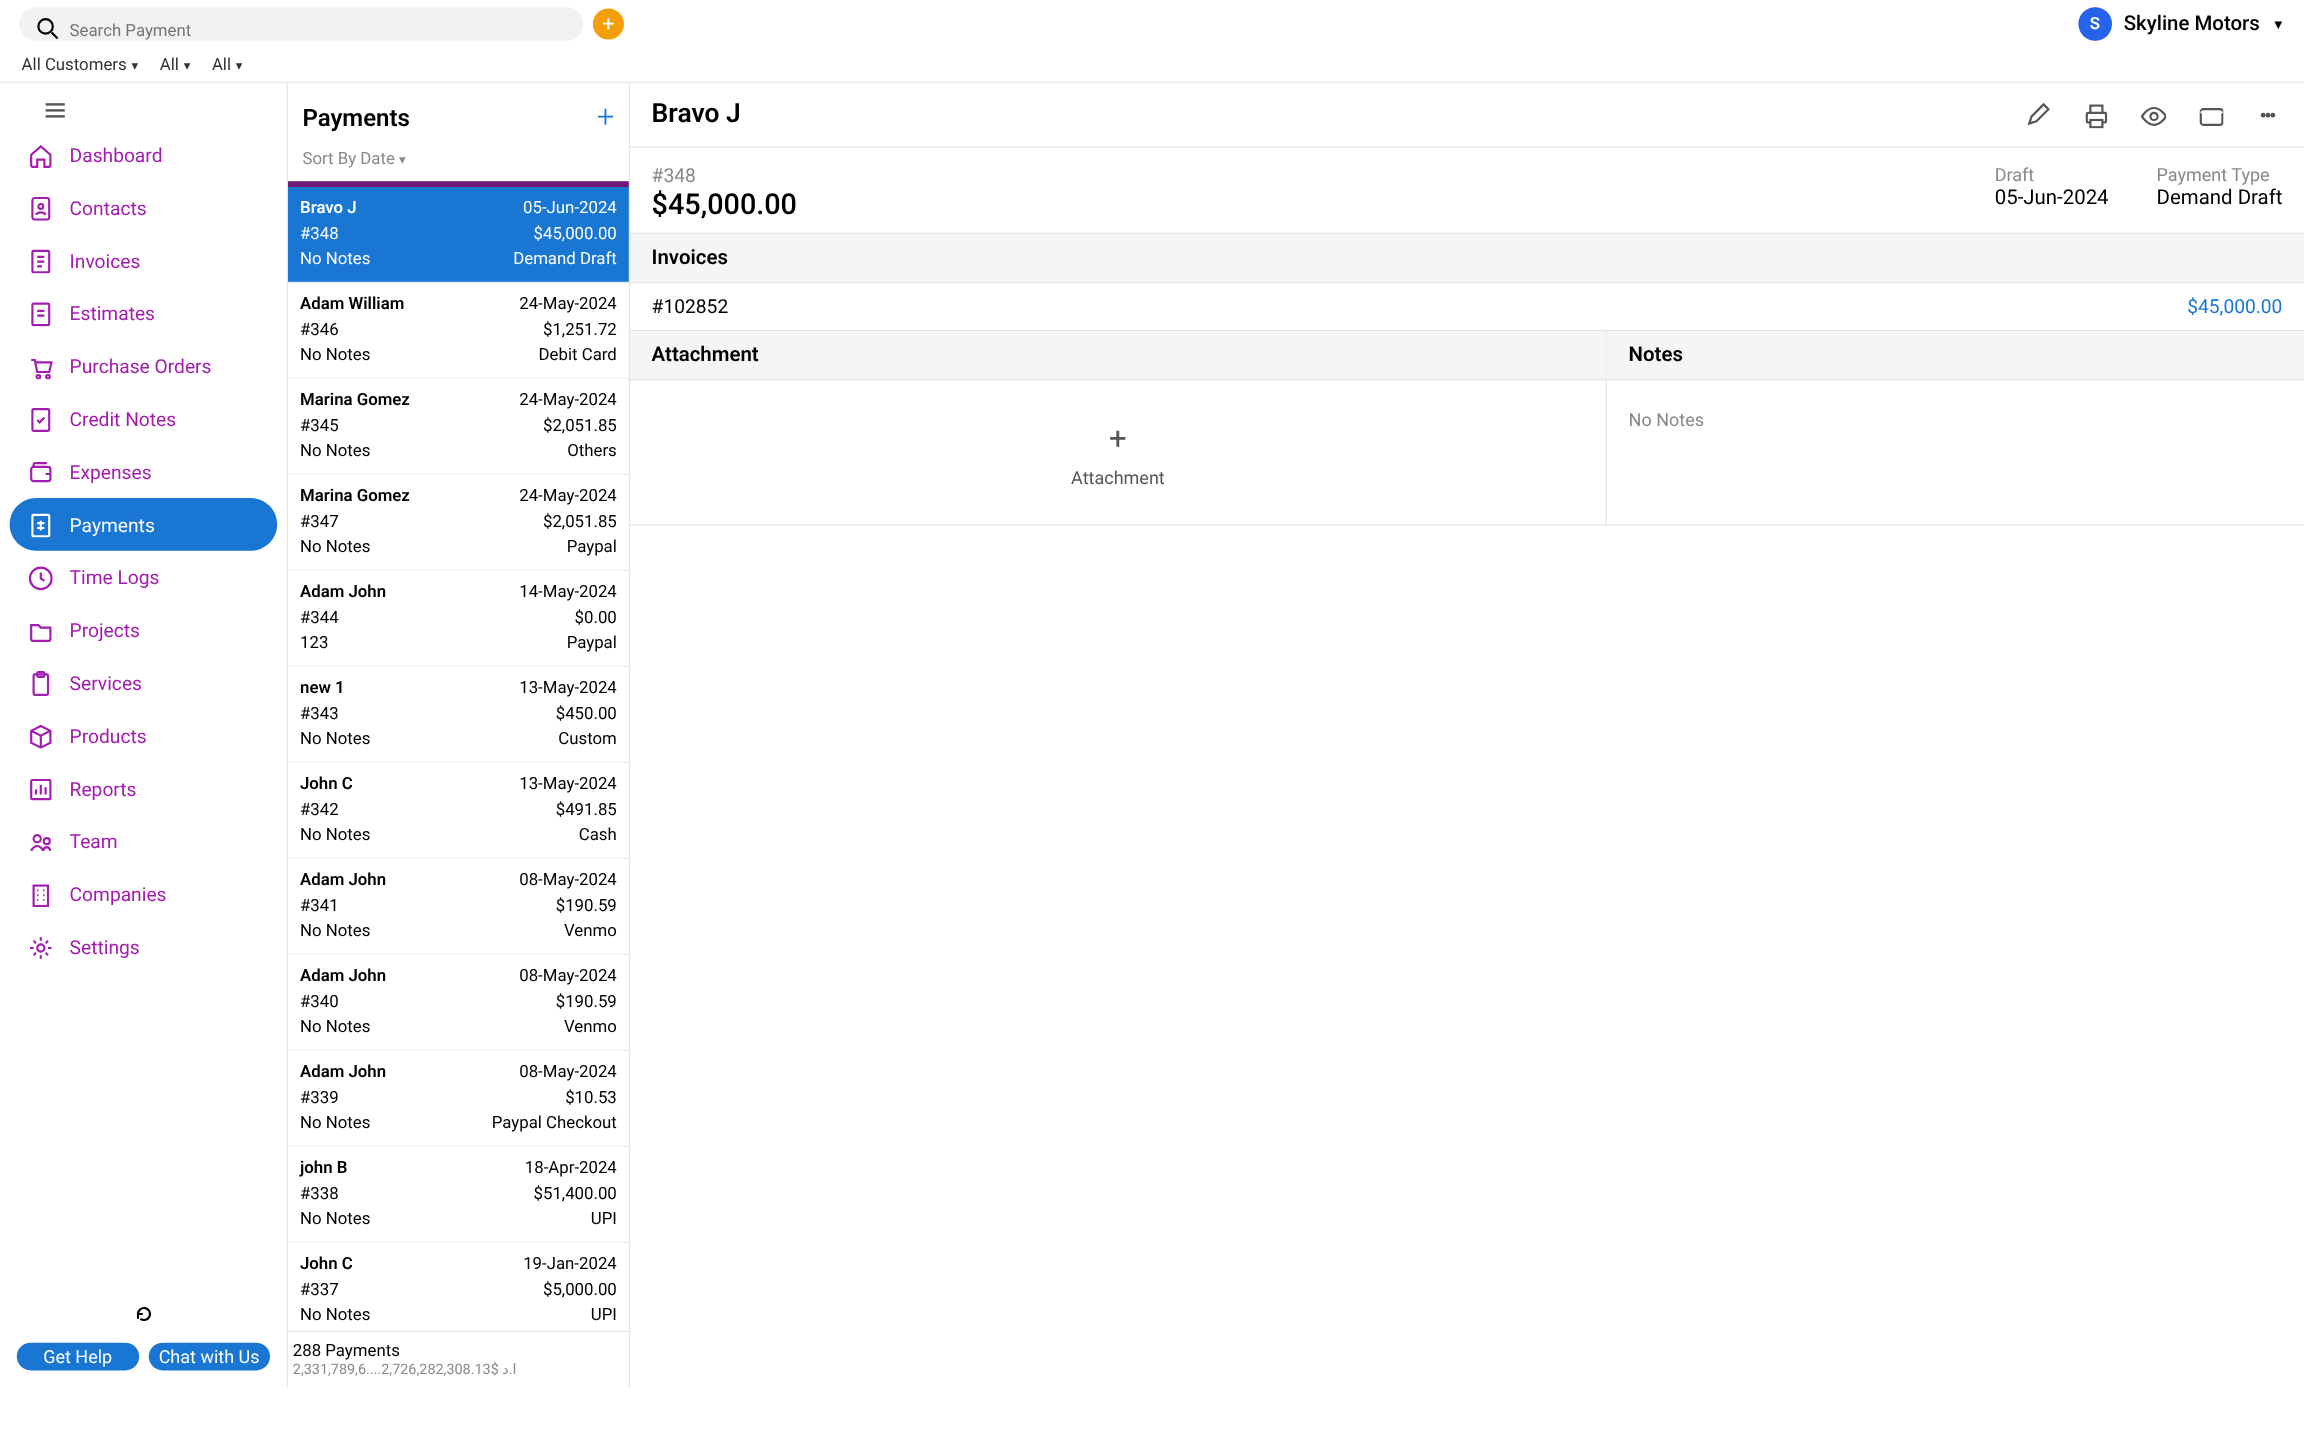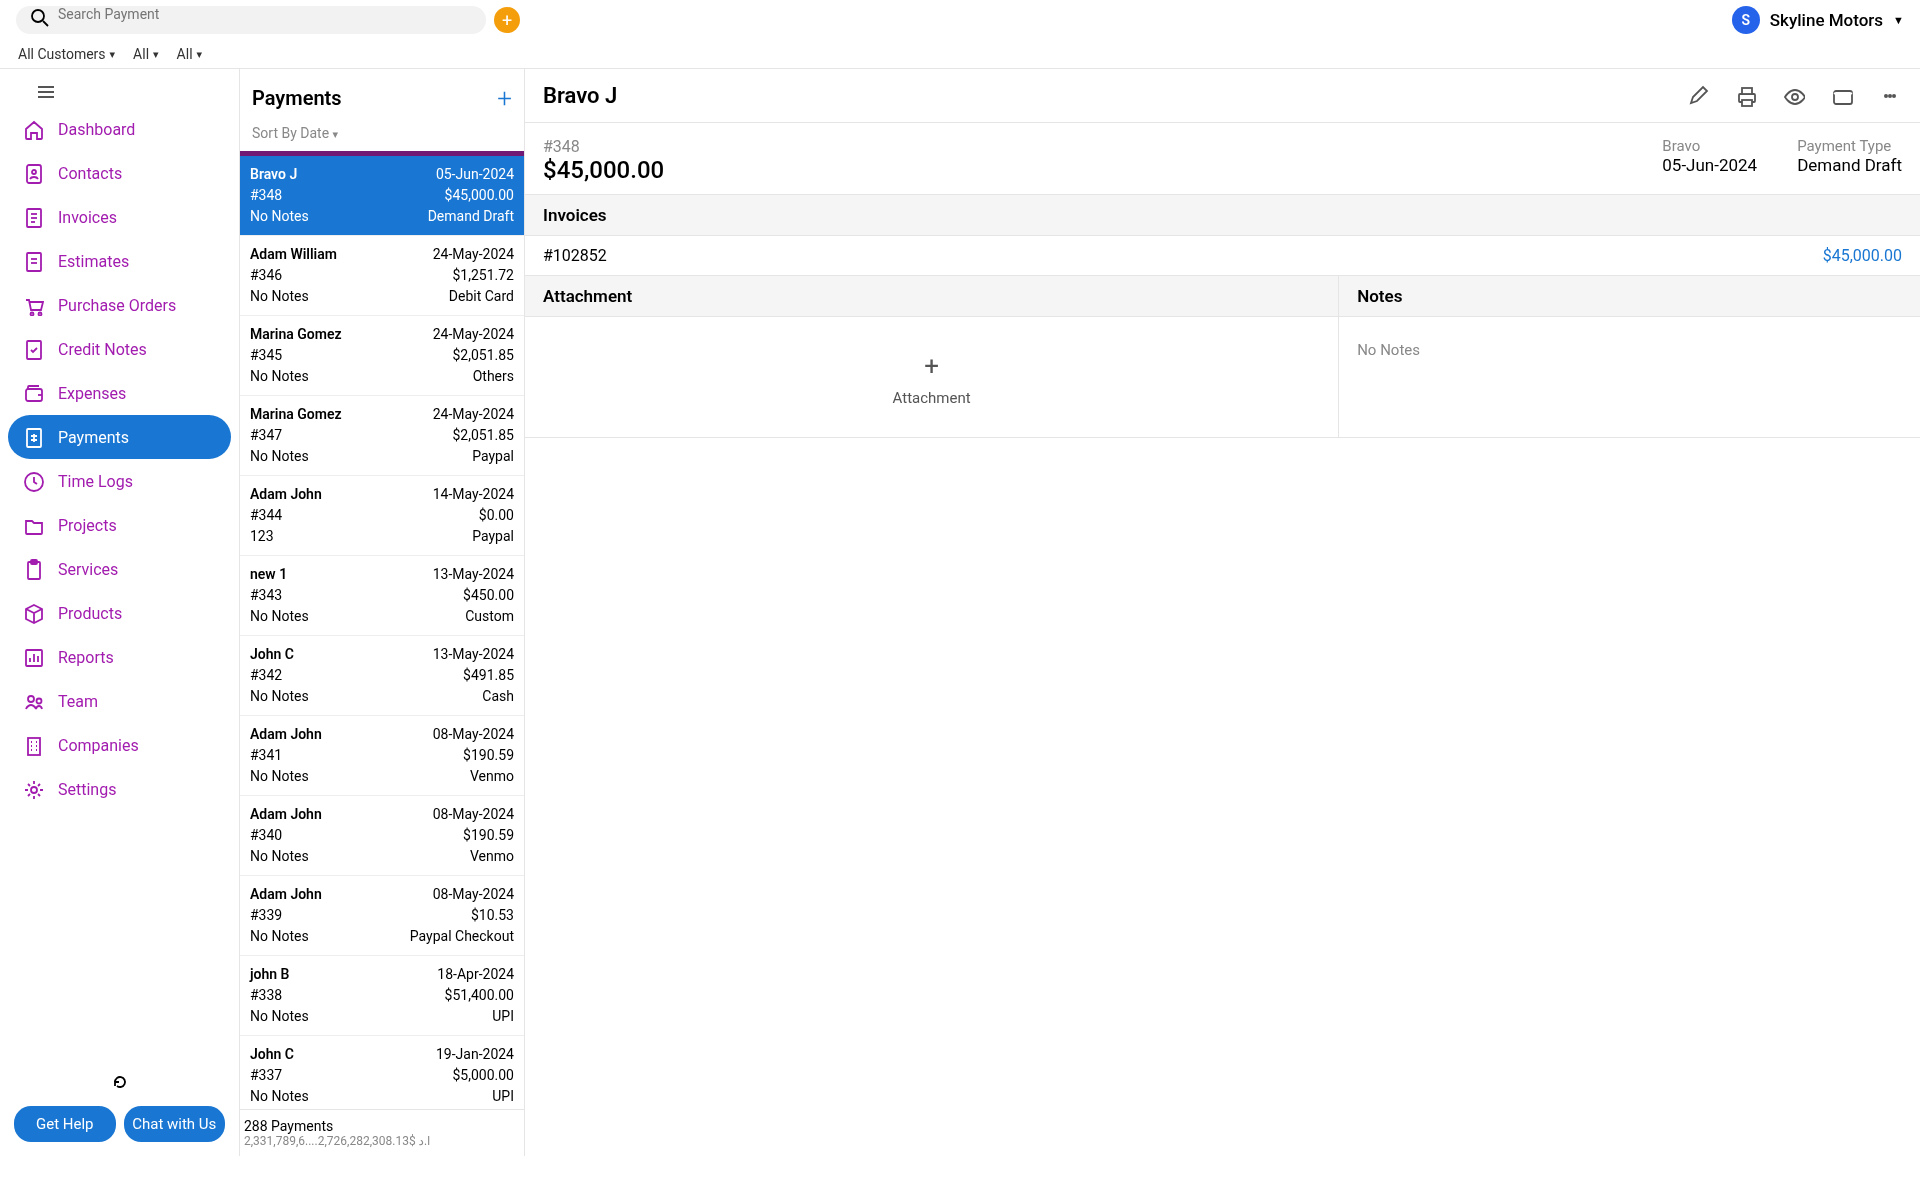--- a/index.html
+++ b/index.html
@@ -1,36 +1,36 @@
 <!DOCTYPE html>
 <html><head>
 <meta charset="utf-8">
 <style>
 *{margin:0;padding:0;box-sizing:border-box;font-family:-apple-system,BlinkMacSystemFont,"Segoe UI",Roboto,sans-serif}
 body{width:1920px;height:1200px;background:#fff;color:#000;overflow:hidden}
 .topbar{height:40px;display:flex;align-items:center;padding:0 16px;gap:8px}
-.search-box{flex:0 0 470px;height:28px;background:#f2f2f2;border-radius:14px;display:flex;align-items:flex-start;padding:0 12px;gap:8px}
+.search-box{flex:0 0 470px;height:28px;background:#f2f2f2;border-radius:14px;display:flex;align-items:flex-end;padding:0 12px;gap:8px}
 .search-box input{border:none;background:transparent;outline:none;font-size:14px;flex:1;color:#888}
 .plus-btn{width:26px;height:26px;border-radius:50%;background:#f59e0b;display:flex;align-items:center;justify-content:center;color:#fff;font-size:18px}
 .topbar-spacer{flex:1}
 .company-chip{display:flex;align-items:center;gap:10px;font-size:17px;font-weight:500}
 .avatar{width:28px;height:28px;border-radius:50%;background:#2563eb;color:#fff;display:flex;align-items:center;justify-content:center;font-size:14px;font-weight:600}
 .filter-row{height:28px;display:flex;justify-content:flex-start;align-items:center;gap:18px;padding:0 18px;font-size:14px;color:#333}
 .filter-item{display:flex;align-items:center;gap:4px}
 .menu-row{height:30px;display:flex;align-items:center;padding:0 30px}
 .hamburger{display:flex;flex-direction:column;gap:3px}
 .hamburger span{width:16px;height:2px;background:#555}
 .main{display:flex;height:calc(100% - 68px - 44px);border-top:1px solid #e5e5e5}
 .sidebar{width:240px;border-right:1px solid #e5e5e5;display:flex;flex-direction:column;padding:8px}
 .nav-item{display:flex;align-items:center;gap:14px;height:44px;padding:0 14px;border-radius:22px;font-size:16px;cursor:pointer;color:#a21caf}
 .nav-item.active{background:#1976d2;color:#fff}
 .nav-icon{width:22px;height:22px;display:flex;align-items:center;justify-content:center}
 .sidebar-footer{margin-top:auto;text-align:center;padding:6px 0}
 .help-row{display:flex;gap:8px;padding:6px}
-.help-btn{flex:1;height:36px;background:#1976d2;color:#fff;border:none;border-radius:17px;font-size:15px;cursor:pointer}
+.help-btn{flex:1;height:23px;background:#1976d2;color:#fff;border:none;border-radius:17px;font-size:15px;cursor:pointer}
 .list-panel{width:285px;border-right:1px solid #e5e5e5;display:flex;flex-direction:column}
 .list-header{display:flex;align-items:center;justify-content:space-between;padding:14px 12px 8px;font-size:20px;font-weight:600}
 .add-icon{color:#1976d2;font-size:26px;font-weight:300}
 .sort-row{padding:4px 12px 10px;font-size:14px;color:#888;border-bottom:5px solid #701a75}
 .list-body{flex:1;overflow-y:auto}
 .list-item{padding:8px 10px;border-bottom:1px solid #eee;font-size:14px;cursor:pointer}
 .list-item.active{background:#1976d2;color:#fff}
 .li-row{display:flex;justify-content:space-between;line-height:1.5}
 .li-name{font-weight:600}
 .list-footer{border-top:1px solid #e5e5e5;text-align:left;padding:8px 4px;font-size:14px}
@@ -493,21 +493,21 @@
           </div>
       </div>
     </div>
     <div class="detail-meta">
       <div class="meta-left">
         <div class="pid">#348</div>
         <div class="amt">$45,000.00</div>
       </div>
       <div class="meta-right">
         <div>
-          <div class="lbl">Bravo</div>
+          <div class="lbl">Draft</div>
           <div class="val">05-Jun-2024</div>
         </div>
         <div>
           <div class="lbl">Payment Type</div>
           <div class="val">Demand Draft</div>
         </div>
       </div>
     </div>
     <div class="section-head">Invoices</div>
     <div class="inv-row">

